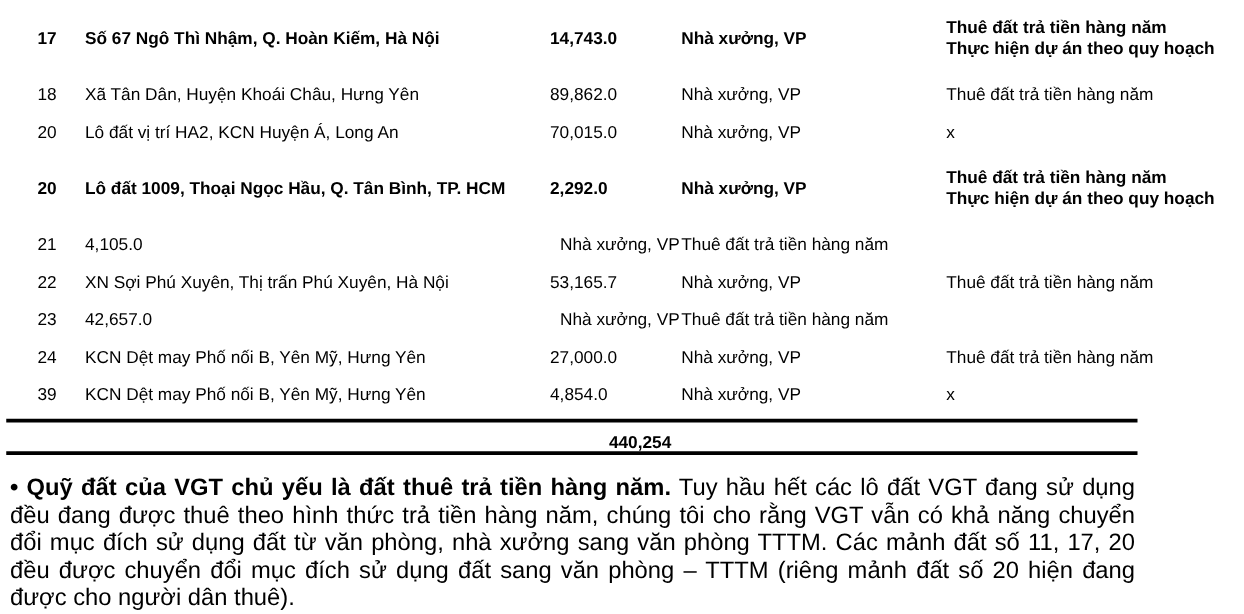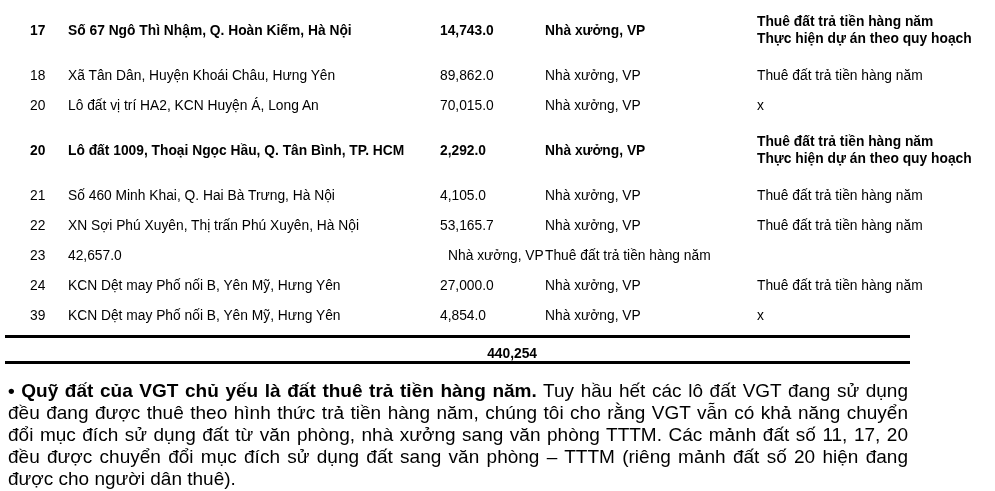--- a/index.html
+++ b/index.html
@@ -114,21 +114,20 @@
       <div class="cell area">2,292.0</div>
       <div class="cell type">Nhà xưởng, VP</div>
       <div class="cell status">
           <div>Thuê đất trả tiền hàng năm</div>
           <div>Thực hiện dự án theo quy hoạch</div>
         </div>
     </div>
 
     <div class="row">
       <div class="cell no">21</div>
-      <div class="cell addr">Số 460 Minh Khai, Q. Hai Bà Trưng, Hà Nội</div>
       <div class="cell area">4,105.0</div>
       <div class="cell type">Nhà xưởng, VP</div>
       <div class="cell status">
           <div>Thuê đất trả tiền hàng năm</div>
         </div>
     </div>
 
     <div class="row">
       <div class="cell no">22</div>
       <div class="cell addr">XN Sợi Phú Xuyên, Thị trấn Phú Xuyên, Hà Nội</div>

